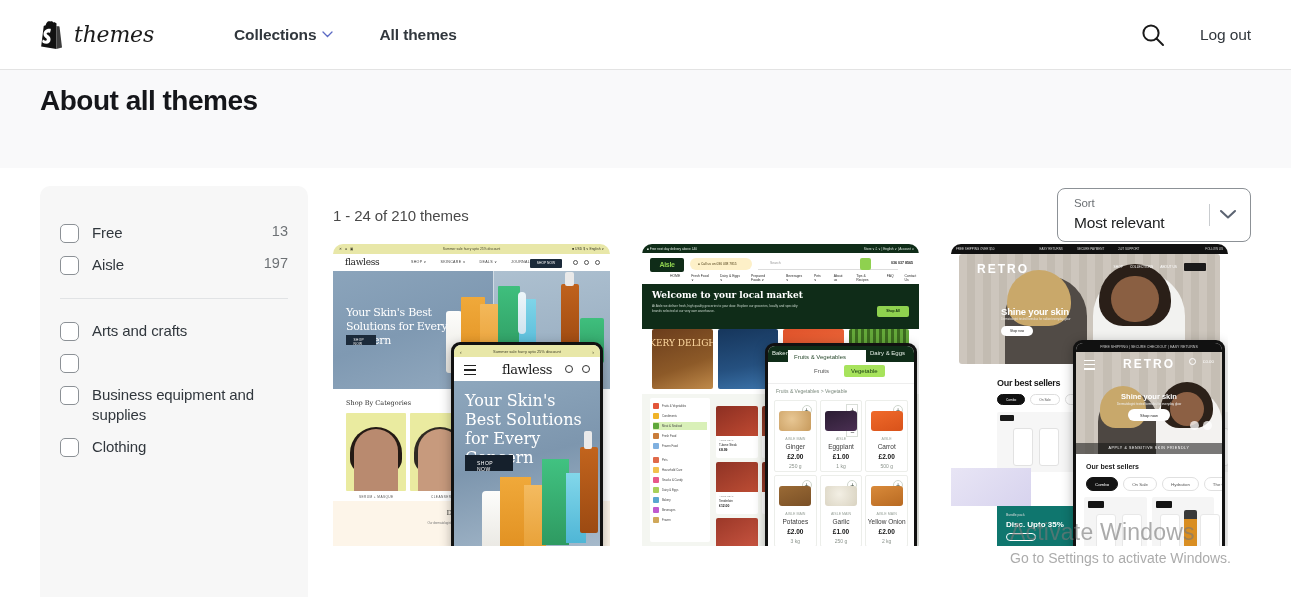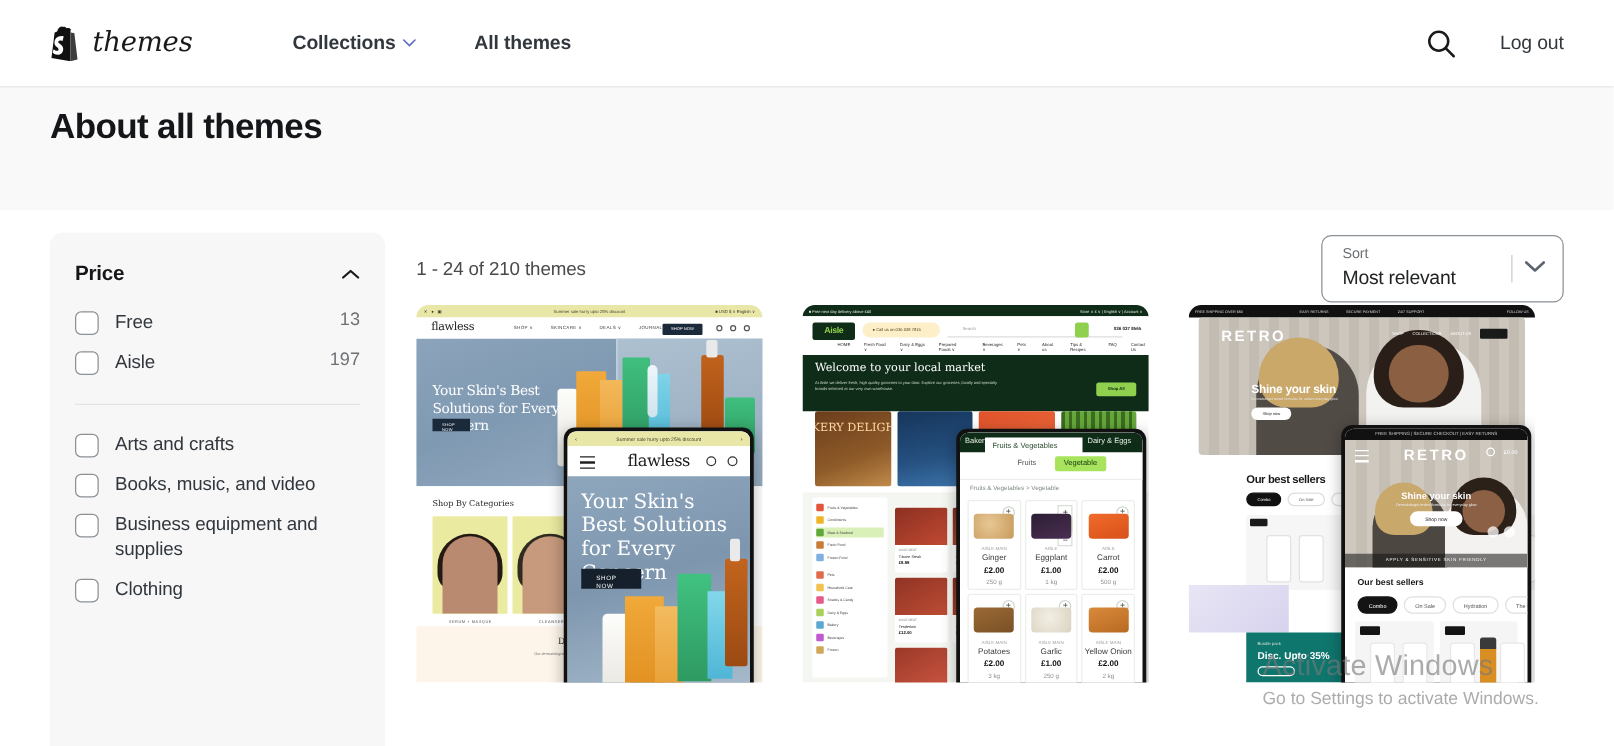--- a/index.html
+++ b/index.html
@@ -245,21 +245,21 @@
   .c2-logo i { position:absolute; left:50%; top:3px; transform:translateX(-50%); font-style:normal; font-size:7px; color:#8fd14f; font-weight:700; letter-spacing:-.3px;}
   .c2-pill { position:absolute; left:48px; top:5px; width:62px; height:12px; background:#fdf0c8; border-radius:6px; }
   .c2-pill i { position:absolute; left:8px; top:3.5px; font-style:normal; font-size:3.3px; color:#4a3a12; }
   .c2-search { position:absolute; left:116px; top:6px; width:140px; height:11px; border-bottom:0.8px solid #ddd; }
   .c2-search i { position:absolute; left:12px; top:2px; font-style:normal; font-size:3.4px; color:#999; }
   .c2-cart { position:absolute; right:48px; top:5px; width:11px; height:12px; background:#8fd14f; border-radius:2px;}
   .c2-phone { position:absolute; right:6px; top:8px; font-size:3.6px; color:#222; font-weight:700;}
   .c2-menu { position:absolute; left:28px; top:21px; display:flex; gap:11px; }
   .c2-menu span { font-size:3.4px; color:#2b2b2b; }
   .c2-hero { position:absolute; top:40px; left:0; right:0; height:45px; background:#0f2c18; }
-  .c2-hero h { position:absolute; left:10px; top:6px; font-size:9px; color:#fff; font-weight:400; font-family:"DejaVu Serif",serif;}
+  .c2-hero h { position:absolute; left:10px; top:6px; font-size:9px; color:#fff; font-weight:700; font-family:"DejaVu Serif",serif;}
   .c2-hero p { position:absolute; left:10px; top:20px; width:150px; font-size:3.2px; line-height:5.2px; color:#c8d6cc;}
   .c2-hero b { position:absolute; right:10px; top:22px; width:32px; height:11px; background:#8fd14f; border-radius:2px;}
   .c2-hero b i { position:absolute; left:50%; top:3px; transform:translateX(-50%); font-style:normal; font-size:3.4px; color:#10290f; font-weight:700;}
   .c2-banners { position:absolute; top:85px; left:10px; right:10px; height:60px; display:flex; gap:5px; }
   .c2-ban { flex:1; border-radius:2px; position:relative; overflow:hidden; }
   .c2-ban1 { background:linear-gradient(160deg,#6b3d1c,#8d5a28 60%,#c08a4a);}
   .c2-ban1 i { position:absolute; left:50%; top:9px; transform:translateX(-50%); font-style:normal; font-family:"DejaVu Serif",serif; font-size:9px; color:#ffd9a0; white-space:nowrap;}
   .c2-ban2 { background:linear-gradient(170deg,#16365c,#25507f 60%,#3c74ab);}
   .c2-ban3 { background:linear-gradient(150deg,#e0532b,#f07040);}
   .c2-ban4 { background:repeating-linear-gradient(90deg,#3c6b1f 0 3px,#64a83a 3px 6px);}
@@ -429,28 +429,20 @@
 
   <div class="title-band">
     <h1 class="page-title">About all themes</h1>
   </div>
 
   <div class="body-wrap">
 
     <aside class="sidebar">
 
       <div class="filter-group">
-        <div class="filter-head">
-          <span class="filter-title">Price</span>
-          <span>
-            <svg width="15" height="9" viewBox="0 0 15 9">
-                <path d="M1.5 7L7.5 1.8 13.5 7" stroke="#1a1a1a" stroke-width="1.8" fill="none" stroke-linecap="round" stroke-linejoin="round"></path>
-              </svg>
-          </span>
-        </div>
         <div class="filter-options">
           <div class="opt-row">
             <span class="cbox"></span>
             <span class="opt-label">Free</span>
             <span class="opt-count">13</span>
           </div>
           <div class="opt-row">
             <span class="cbox"></span>
             <span class="opt-label">Aisle</span>
             <span class="opt-count">197</span>
@@ -461,21 +453,20 @@
       <div class="divider"></div>
 
       <div class="filter-group">
         <div class="filter-options">
           <div class="opt-row">
             <span class="cbox"></span>
             <span class="opt-label">Arts and crafts</span>
           </div>
           <div class="opt-row">
             <span class="cbox"></span>
-            <span class="opt-label">Books, music, and video</span>
           </div>
           <div class="opt-row">
             <span class="cbox"></span>
             <span class="opt-label">Business equipment and supplies</span>
           </div>
           <div class="opt-row">
             <span class="cbox"></span>
             <span class="opt-label">Clothing</span>
           </div>
         </div>

